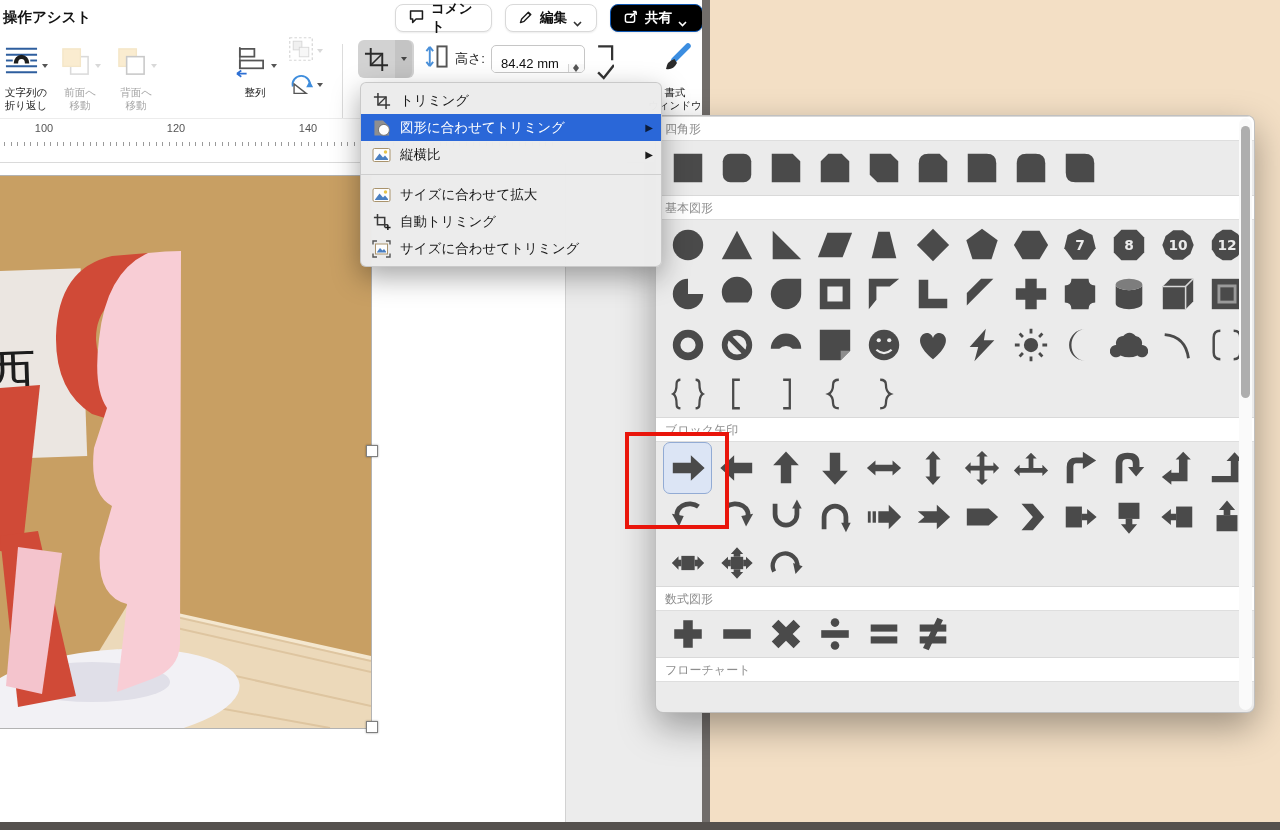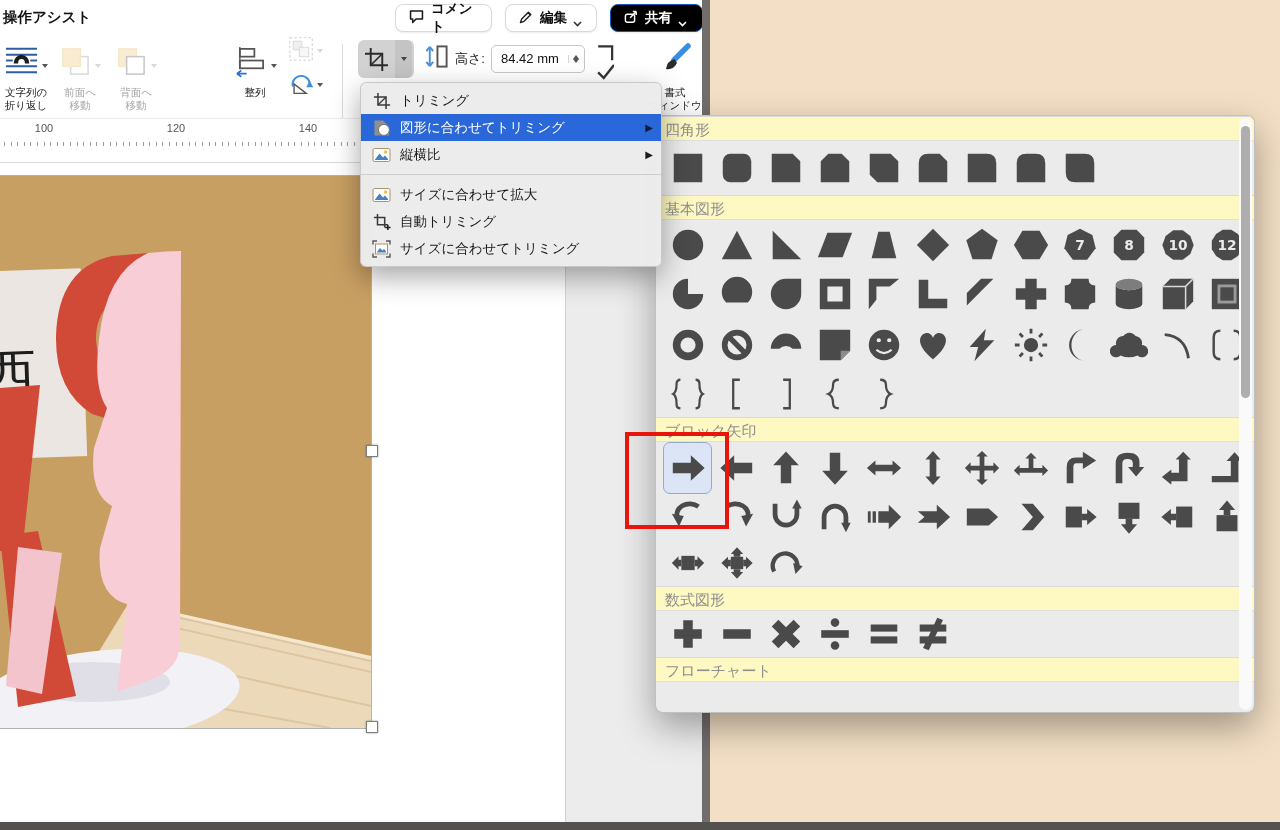--- a/index.html
+++ b/index.html
@@ -30,21 +30,21 @@
   .tb-item.disabled .tb-icon{opacity:.55;}
   .tb-sep{position:absolute;left:342px;top:10px;width:1px;height:96px;background:#dcdcdc;}
   .mini{display:flex;align-items:center;gap:3px;height:26px;}
   #crop-button{position:absolute;left:358px;top:6px;width:56px;height:38px;background:#d2d2d2;
                border-radius:6px;display:flex;align-items:center;}
   #crop-button .cmain{width:37px;display:flex;justify-content:center;}
   #crop-button .carr{width:17px;height:38px;background:#c4c4c4;border-radius:0 6px 6px 0;
                      display:flex;align-items:center;justify-content:center;}
   #height-group{position:absolute;left:424px;top:10px;display:flex;align-items:center;gap:6px;}
   #height-label{font-size:13px;color:#222;}
-  .field{display:flex;align-items:center;border:1px solid #c6c6c6;border-radius:5px;overflow:hidden;background:#fff;height:26px;}
+  .field{display:flex;align-items:flex-end;border:1px solid #c6c6c6;border-radius:5px;overflow:hidden;background:#fff;height:26px;}
   .field input{border:none;outline:none;width:72px;font-size:13px;text-align:center;
                font-family:"Liberation Sans","DejaVu Sans",sans-serif;color:#111;}
   .stp{width:15px;border-left:1px solid #d5d5d5;display:flex;flex-direction:column;background:#fafafa;}
   .stp div{flex:1;display:flex;align-items:center;justify-content:center;}
   .tri-up{width:0;height:0;border-left:3.5px solid transparent;border-right:3.5px solid transparent;border-bottom:4.5px solid #555;}
   .tri-dn{width:0;height:0;border-left:3.5px solid transparent;border-right:3.5px solid transparent;border-top:4.5px solid #555;}
   #corner-check{position:absolute;left:586px;top:8px;}
   #format-pane{position:absolute;left:640px;top:4px;width:70px;text-align:center;}
   
   #ruler{position:absolute;left:0;top:118px;width:703px;height:29px;background:#fff;
@@ -65,21 +65,21 @@
   .menu-item.sel{background:#2a67d8;color:#fff;}
   .mi-icon{width:21px;height:19px;display:flex;align-items:center;justify-content:center;flex:none;}
   .mi-label{flex:1;white-space:nowrap;}
   .mi-sub{font-size:10px;color:#1b1b1b;flex:none;}
   .menu-item.sel .mi-sub{color:#0c1b38;}
   .menu-sep{height:1px;background:#cfcfcf;margin:6px 0;}
   
   #shape-panel{position:absolute;left:655px;top:115px;width:600px;height:598px;z-index:55;
                background:#ebebeb;border:1px solid rgba(0,0,0,.18);border-radius:8px;
                box-shadow:0 14px 36px rgba(0,0,0,.35);box-sizing:border-box;overflow:hidden;}
-  .gal-header{height:25px;line-height:25px;background:#fef9c3;color:#8e8e8e;font-size:15px;
+  .gal-header{height:25px;line-height:25px;background:#ffffff;color:#8e8e8e;font-size:12px;
               padding-left:9px;border-top:1px solid #d9d9d9;border-bottom:1px solid #dedede;box-sizing:border-box;}
   .shape-row{display:flex;padding-left:7px;align-items:center;}
   .shape-cell{width:49px;height:100%;display:flex;align-items:center;justify-content:center;box-sizing:border-box;}
   .shape-cell.selected{background:#dce5f5;border:1.5px solid #92abd4;border-radius:7px;}
   #gallery-scrollbar{position:absolute;right:2px;top:2px;bottom:2px;width:13px;background:#fafafa;border-radius:7px;}
   #gallery-thumb{position:absolute;left:2px;top:8px;width:9px;height:272px;background:#aeaeae;border-radius:5px;}
   
   #red-box{position:absolute;left:625px;top:432px;width:104px;height:97px;z-index:80;
            border:4px solid #e9150b;box-sizing:border-box;}
 </style>

